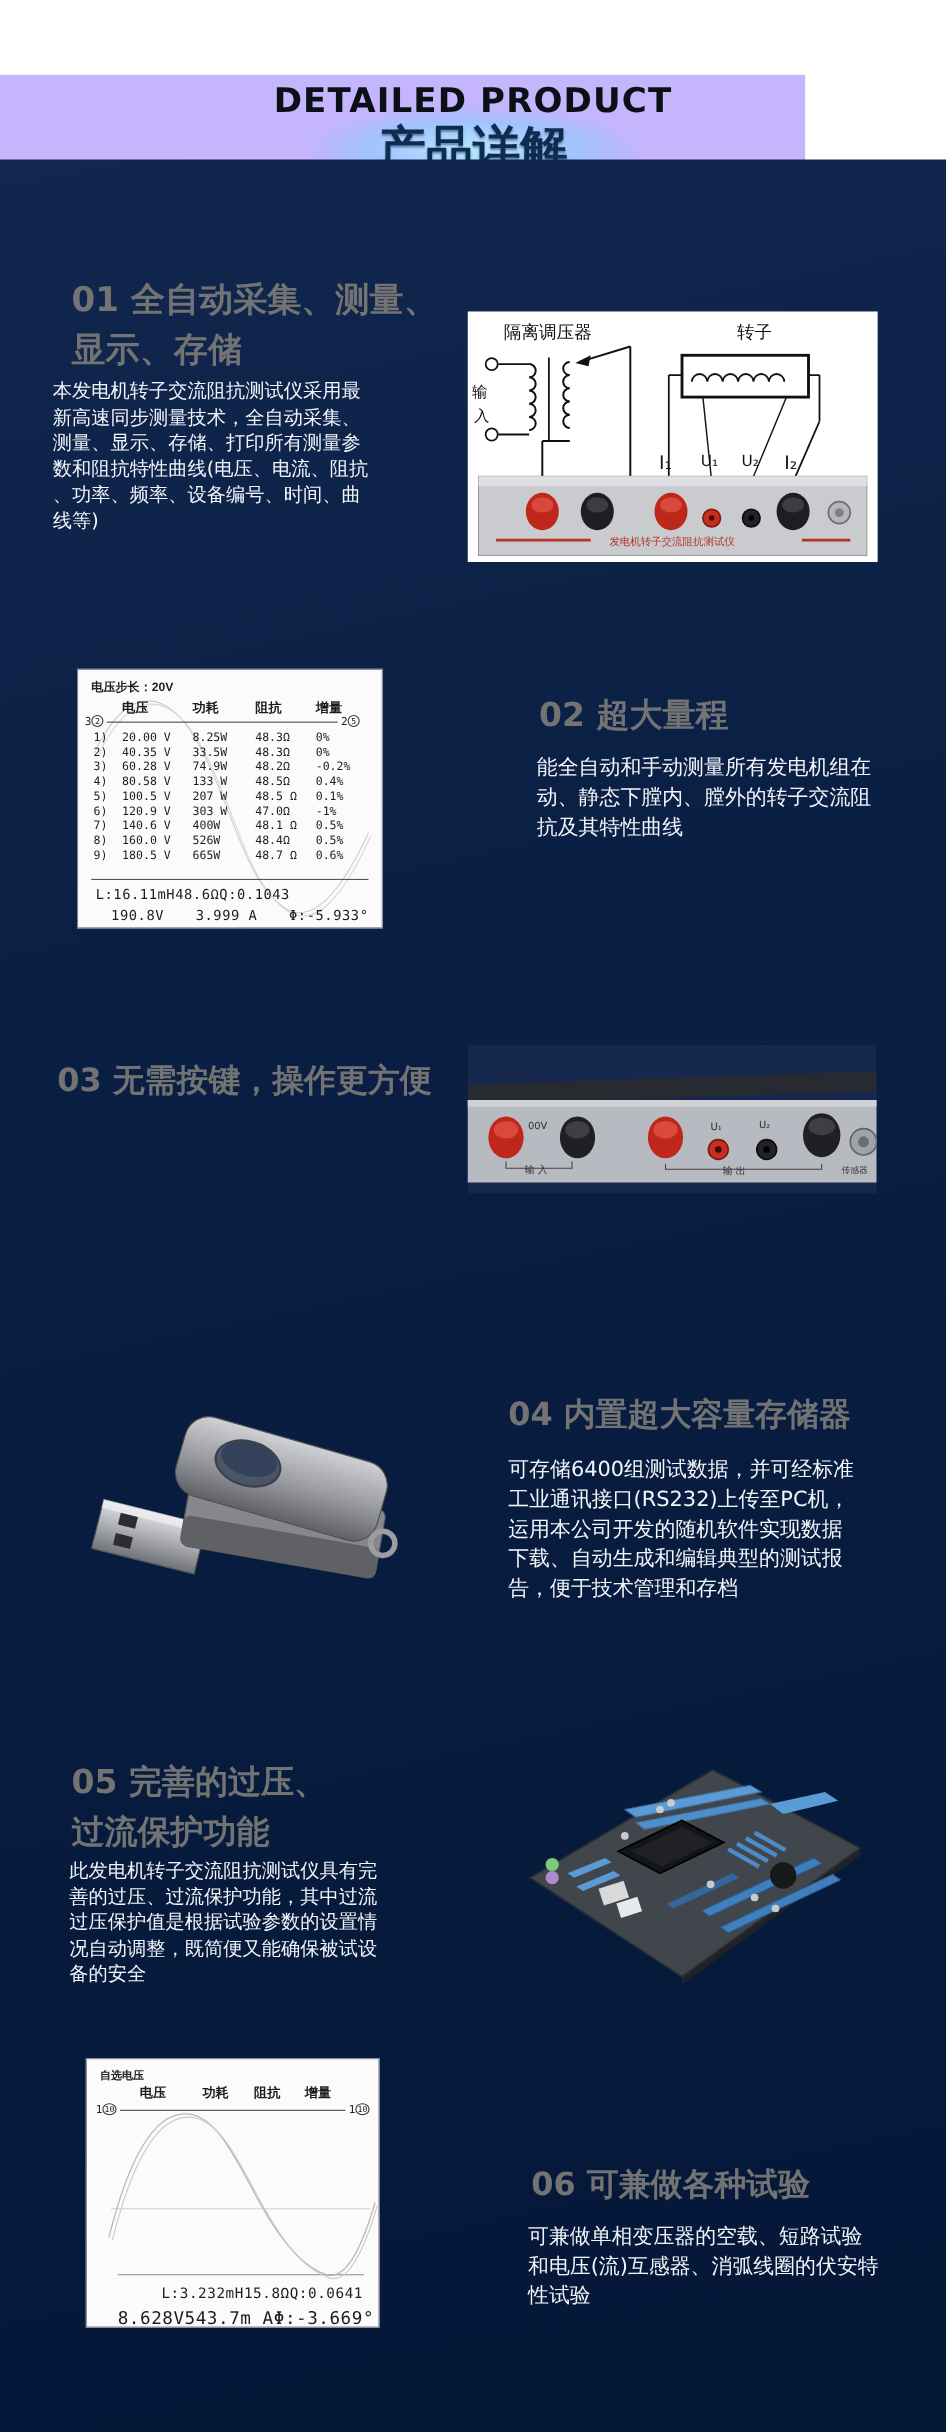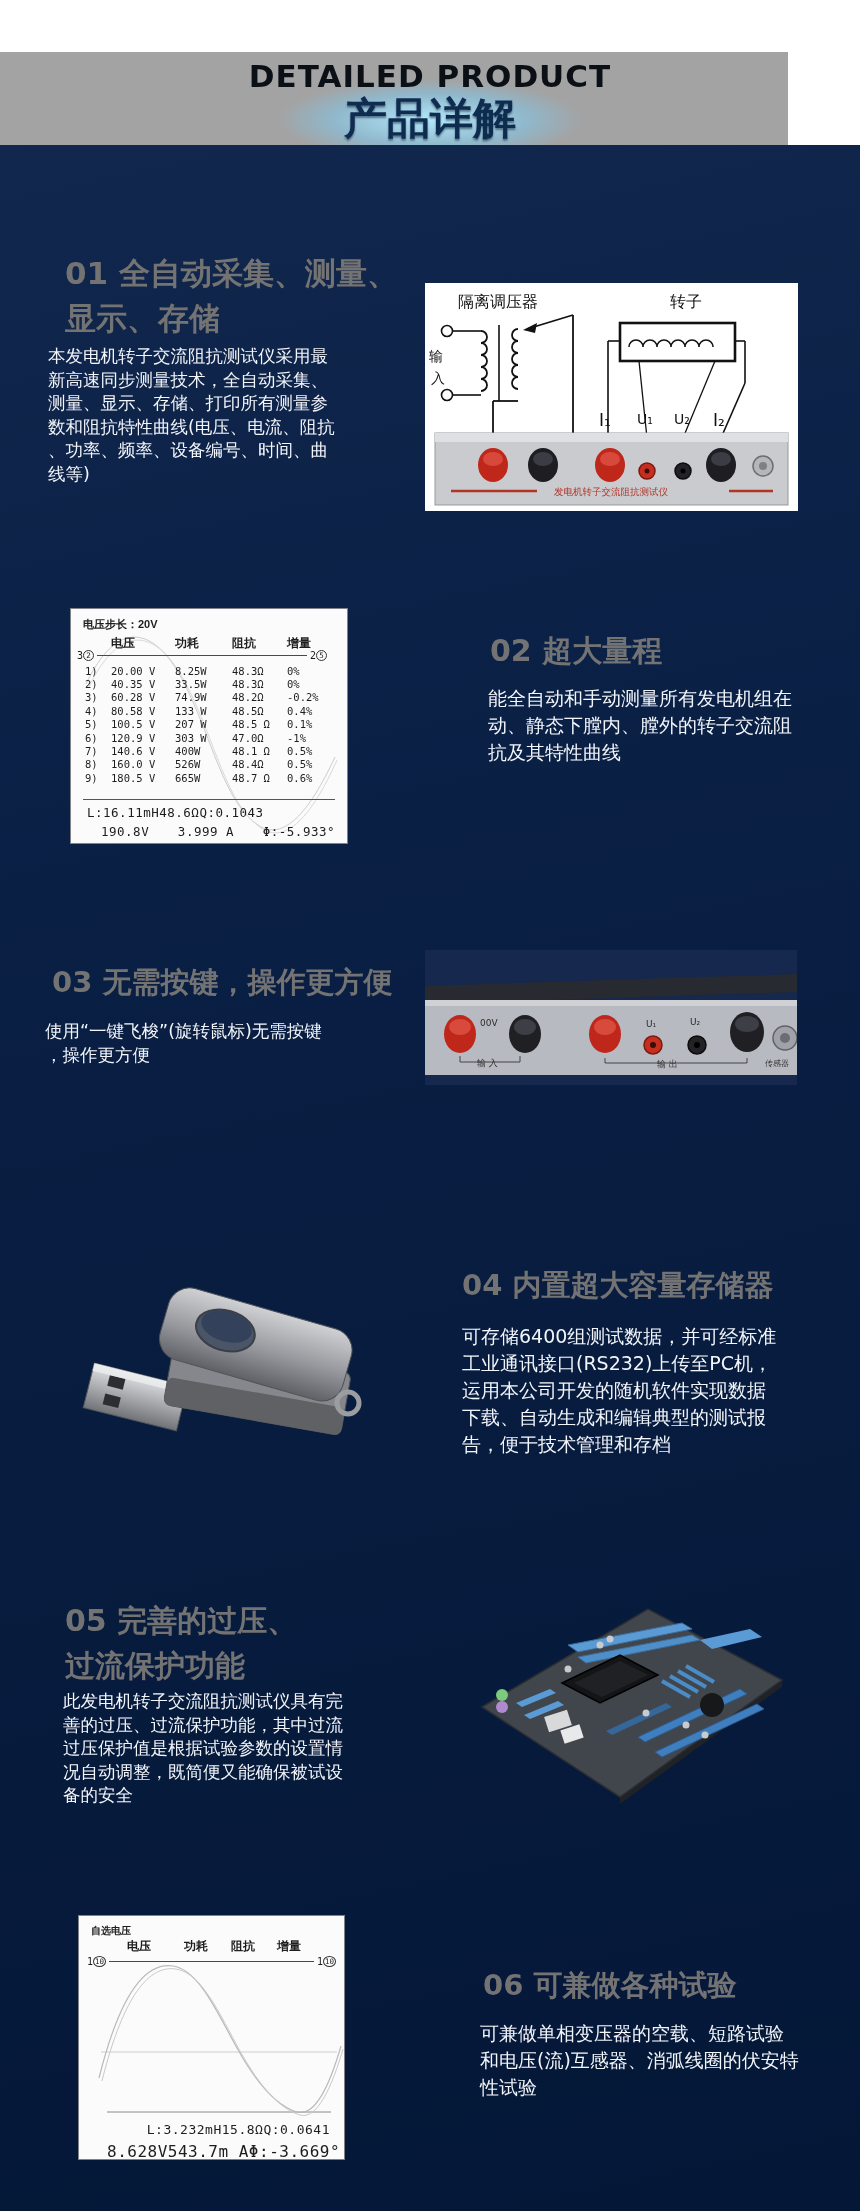--- a/index.html
+++ b/index.html
@@ -1,20 +1,20 @@
 <!DOCTYPE html>
 <html><head>
 <meta charset="utf-8">
 <style>
   *{margin:0;padding:0;box-sizing:border-box}
   html,body{background:#fff}
   body{width:860px;height:2211px;position:relative;font-family:"DejaVu Sans",sans-serif;overflow:hidden}
   .page{position:absolute;left:0;top:0;width:860px;height:2211px}
   .white-strip{position:absolute;left:0;top:0;width:860px;height:52px;background:#ffffff}
-  .header-band{position:absolute;left:0;top:52px;width:788px;height:93px;background:#a3a3a3;overflow:hidden}
+  .header-band{position:absolute;left:0;top:68px;width:732px;height:93px;background:#c4b5fd;overflow:hidden}
   .header-glow{position:absolute;left:280px;top:28px;width:300px;height:80px;
     background:radial-gradient(ellipse at center,rgba(180,235,255,.95) 0%,rgba(120,210,255,.45) 45%,rgba(120,210,255,0) 72%)}
   .header-en{position:absolute;left:0;width:860px;top:6px;text-align:center;font-size:31px;font-weight:bold;
     color:#0b1016;letter-spacing:1px}
   .header-cn{position:absolute;left:0;width:860px;top:38px;text-align:center;font-size:43px;font-weight:bold;
     color:#0e2b50;text-shadow:0 2px 2px rgba(5,20,40,.45)}
   .content-bg{position:absolute;left:0;top:145px;width:860px;height:2066px;
     background:linear-gradient(168deg,#11274d 0%,#0a1f44 35%,#041737 100%)}
   .sec-title{position:absolute;font-weight:bold;font-size:30px;line-height:45px;color:#737373;white-space:pre-line}
   .sec-body{position:absolute;color:#f2f5fa;white-space:pre-line}
@@ -225,22 +225,20 @@
       <span>Φ:-5.933°</span>
     </div>
   </div>
 
   <div class="sec-title" style="left:490px;top:628px">02 超大量程</div>
   <div class="sec-body body-r" style="left:488px;top:685px;width:330px">能全自动和手动测量所有发电机组在
 动、静态下膛内、膛外的转子交流阻
 抗及其特性曲线</div>
 
   <div class="sec-title" style="left:52px;top:960px;font-size:29px">03 无需按键，操作更方便</div>
-  <div class="sec-body body-l" style="left:45px;top:1020px;width:310px">使用“一键飞梭”(旋转鼠标)无需按键
-，操作更方便</div>
 
   <div class="img-box" style="left:425px;top:950px;width:372px;height:135px">
     <svg width="372" height="135" viewBox="0 0 372 135">
       <rect x="0" y="0" width="372" height="135" fill="#16284d"></rect>
       <polygon points="0,36 372,24 372,42 0,54" fill="#272a30"></polygon>
       <rect x="0" y="50" width="372" height="75" fill="#b7bac0"></rect>
       <rect x="0" y="50" width="372" height="6" fill="#cfd1d5"></rect>
       <ellipse cx="35" cy="84" rx="16" ry="19" fill="#c0271b"></ellipse>
         <ellipse cx="35" cy="77" rx="11" ry="8" fill="#d84b3c"></ellipse>
       <text x="55" y="76" font-size="9" fill="#2c2c2c">00V</text>
@@ -355,21 +353,21 @@
           <circle cx="160" cy="54" r="3.5"></circle>
           <circle cx="118" cy="84" r="3.5"></circle>
         <circle cx="196" cy="128" r="3.5"></circle>
           <circle cx="236" cy="140" r="3.5"></circle>
           <circle cx="255" cy="150" r="3.5"></circle>
       </g>
       <circle cx="262" cy="120" r="12" fill="#17181a"></circle>
     </svg>
   </div>
 
-  <div class="card card06" style="left:78px;top:1915px;width:267px;height:245px">
+  <div class="card card06" style="left:78px;top:1871px;width:267px;height:245px">
     <div class="step" style="font-size:10px">自选电压</div>
     <div class="thead" style="top:22px">
       <span class="th0">电压</span>
       <span class="th1">功耗</span>
       <span class="th2">阻抗</span>
       <span class="th3">增量</span>
     </div>
     <div class="mrow" style="left:8px;right:8px;top:40px">
       <span><span>1</span><span class="circ">10</span></span>
       <span class="mline"></span>

